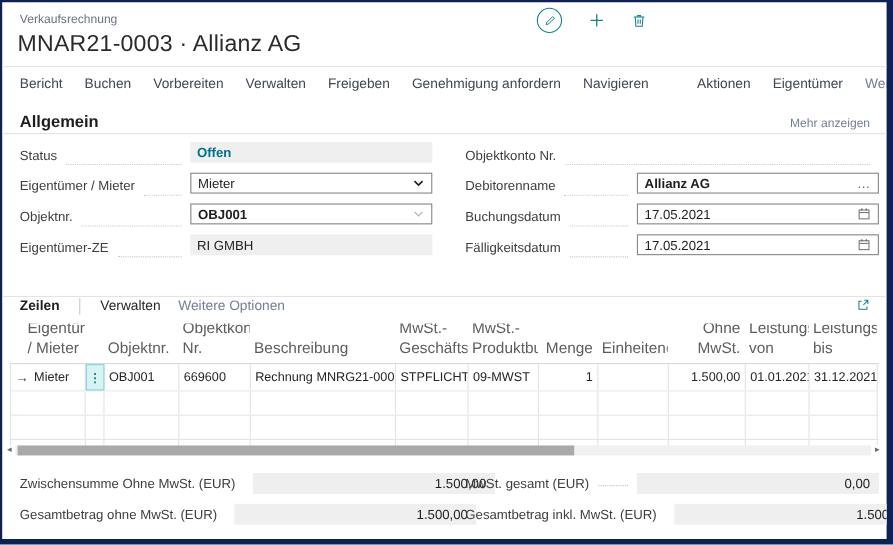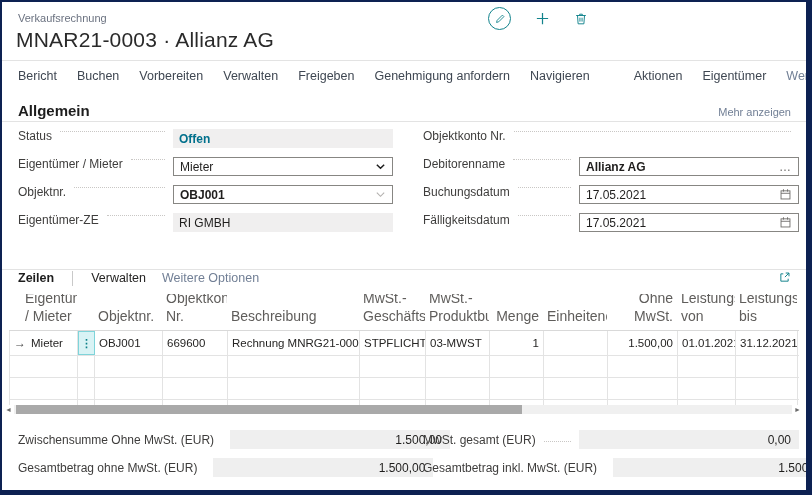--- a/index.html
+++ b/index.html
@@ -28,21 +28,21 @@
     display: flex; align-items: center; gap: 20px; font-size: 12.5px; color: #3f4752; white-space: nowrap; }
   .action-sep { width: 1px; height: 15px; background: #c9c9c9; margin: 0 2px; }
   .muted-link { color: #717f95; }
 
   .section-heading { position: absolute; left: 16px; top: 100px; font-size: 15px; font-weight: 700; color: #1d1d1d; }
   .more-link { position: absolute; right: 15px; top: 104px; font-size: 11px; color: #717f95; margin-left: 14px; }
 
   .fcol { position: absolute; top: 127px; }
   .fcol.left { left: 16px; width: 375px; }
   .fcol.right { left: 421px; width: 376px; }
-  .frow { display: flex; align-items: flex-start; height: 19px; margin-bottom: 9px; }
+  .frow { display: flex; align-items: flex-end; height: 19px; margin-bottom: 9px; }
   .flabel { font-size: 12px; color: #3e3d3c; white-space: nowrap; }
   .leader { flex: 1 1 auto; border-bottom: 1px dotted #c9c7c5; margin: 0 8px; transform: translateY(2px); }
   .ctrl { width: 220px; height: 19px; flex: 0 0 220px; display: flex; align-items: center; justify-content: space-between; font-size: 12px; padding: 0 6px; color: #1f1e1d; }
   .ctrl.disabled { background: #f0efef; }
   .ctrl.input { background: #fff; border: 1px solid #878683; }
   .status-text { color: #00708c; font-weight: 700; }
   .bold { font-weight: 700; }
   .ellipsis-btn { color: #6d6b69; font-size: 12px; letter-spacing: 1px; line-height: 8px; }
   .ctrl svg { display: block; flex: 0 0 auto; }
 
@@ -234,21 +234,21 @@
         <span class="row-arrow">→</span>
         <span>Mieter</span>
       </div>
       <div class="td dots-cell">
         <span>⋮</span>
       </div>
       <div class="td">OBJ001</div>
       <div class="td">669600</div>
       <div class="td">Rechnung MNRG21-00004</div>
       <div class="td">STPFLICHT</div>
-      <div class="td">03-MWST</div>
+      <div class="td">09-MWST</div>
       <div class="td r">1</div>
       <div class="td"></div>
       <div class="td r">1.500,00</div>
       <div class="td">01.01.2021</div>
       <div class="td">31.12.2021</div>
     </div>
     <div class="grid-row tr empty">
       <div class="td"></div>
         <div class="td"></div>
         <div class="td"></div>

